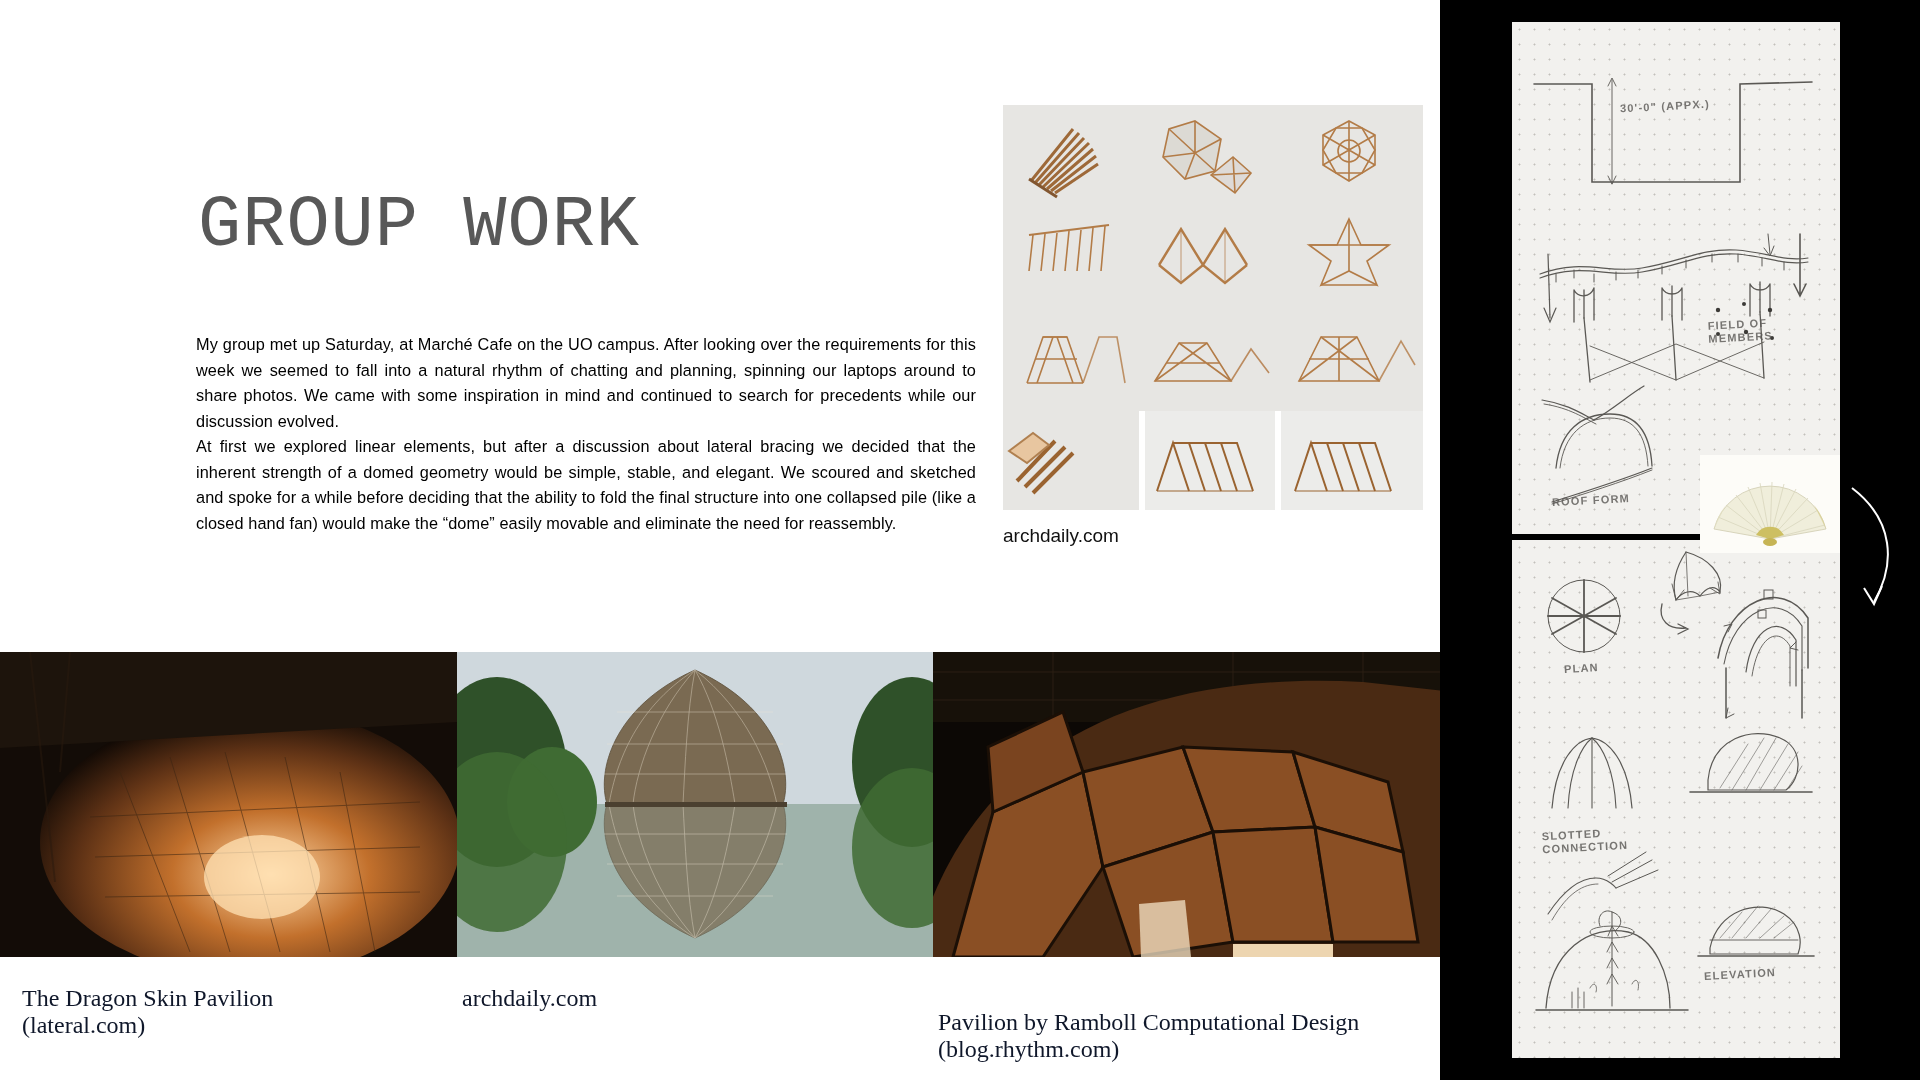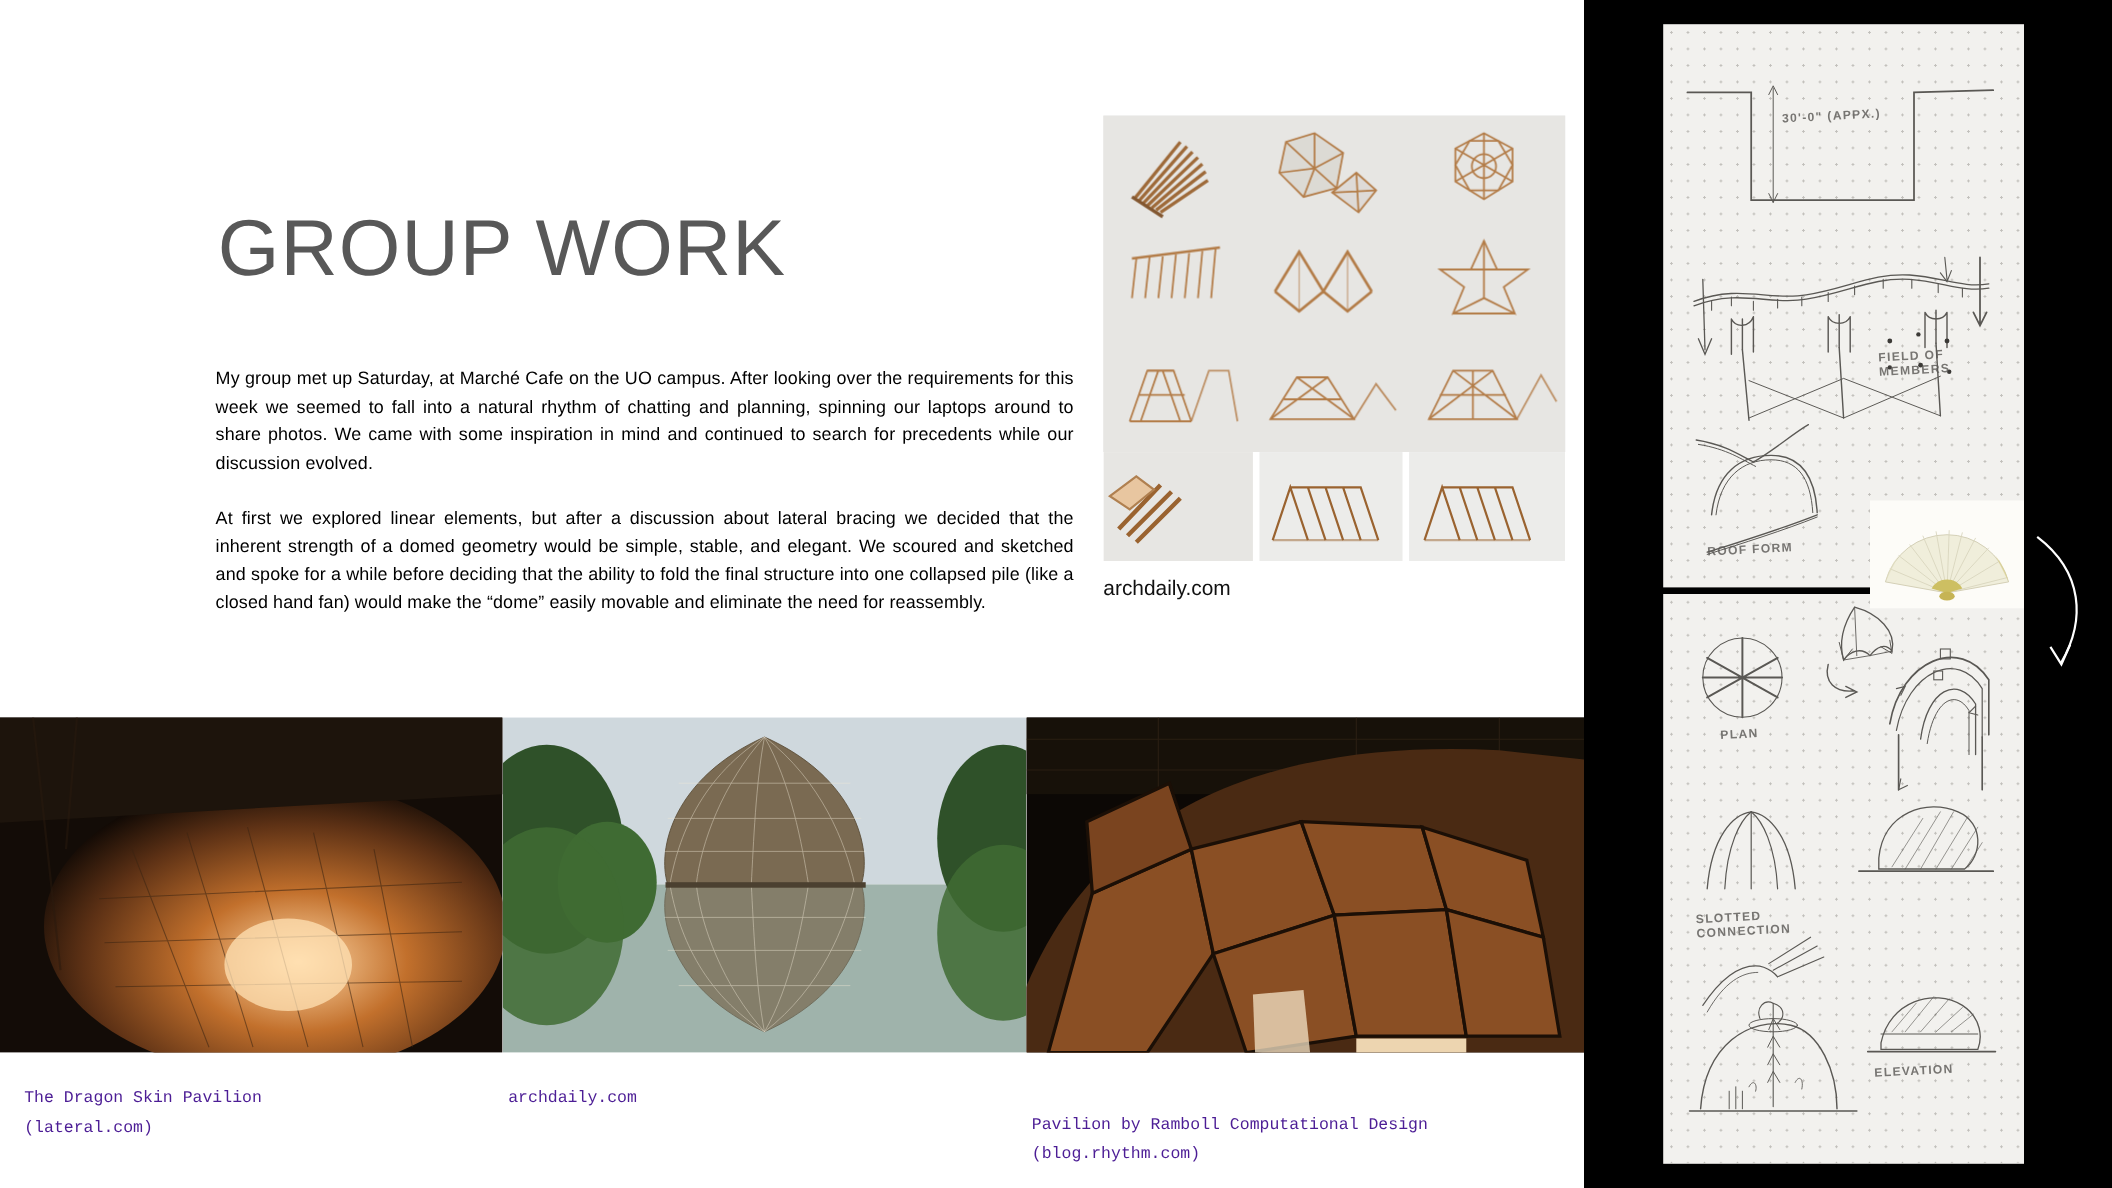--- a/index.html
+++ b/index.html
@@ -11,33 +11,33 @@
   
   .slide-white {
     position:absolute; left:0; top:0; width:1440px; height:1080px;
     background:#ffffff;
   }
 
   .page-title {
     position:absolute; left:198px; top:190px;
     font-size:72px; font-weight:300; letter-spacing:1px;
     color:#585858; line-height:1;
-    font-family:Liberation Sans, sans-serif;
+    font-family:Liberation Mono, monospace;
   }
 
   .body-col {
     position:absolute; left:196px; top:332px; width:780px;
   }
   .body-par {
     font-size:16.3px; line-height:25.5px; color:#000000;
     text-align:justify; text-justify:inter-word;
     font-family:"Liberation Sans", sans-serif;
     letter-spacing:0.1px;
   }
-  .body-par + .body-par { margin-top:25px; }
+  .body-par + .body-par { }
 
   
   .ad-grid {
     position:absolute; left:1003px; top:105px; width:420px; height:306px;
     background:#e8e8e6; overflow:hidden;
   }
   .ad-strip {
     position:absolute; left:1003px; top:411px; width:420px; height:99px;
     background:#ffffff; overflow:hidden;
   }
@@ -47,22 +47,22 @@
   }
 
   
   .photorow { position:absolute; left:0; top:652px; width:1440px; height:305px; }
   .photo { position:absolute; top:0; height:305px; overflow:hidden; }
   .p1 { left:0;    width:457px; }
   .p2 { left:457px;width:476px; }
   .p3 { left:933px;width:507px; }
 
   .cap {
-    position:absolute; font-size:15px; line-height:27px; color:#4c1d95;
-    font-family:Liberation Mono, monospace;
+    position:absolute; font-size:24px; line-height:27px; color:#0f172a;
+    font-family:Liberation Serif, serif;
   }
   .cap1 { left:22px;  top:985px; }
   .cap2 { left:462px; top:985px; }
   .cap3 { left:938px; top:1009px; }
 
   
   .black-panel {
     position:absolute; left:1440px; top:0; width:480px; height:1080px;
     background:#000;
   }

